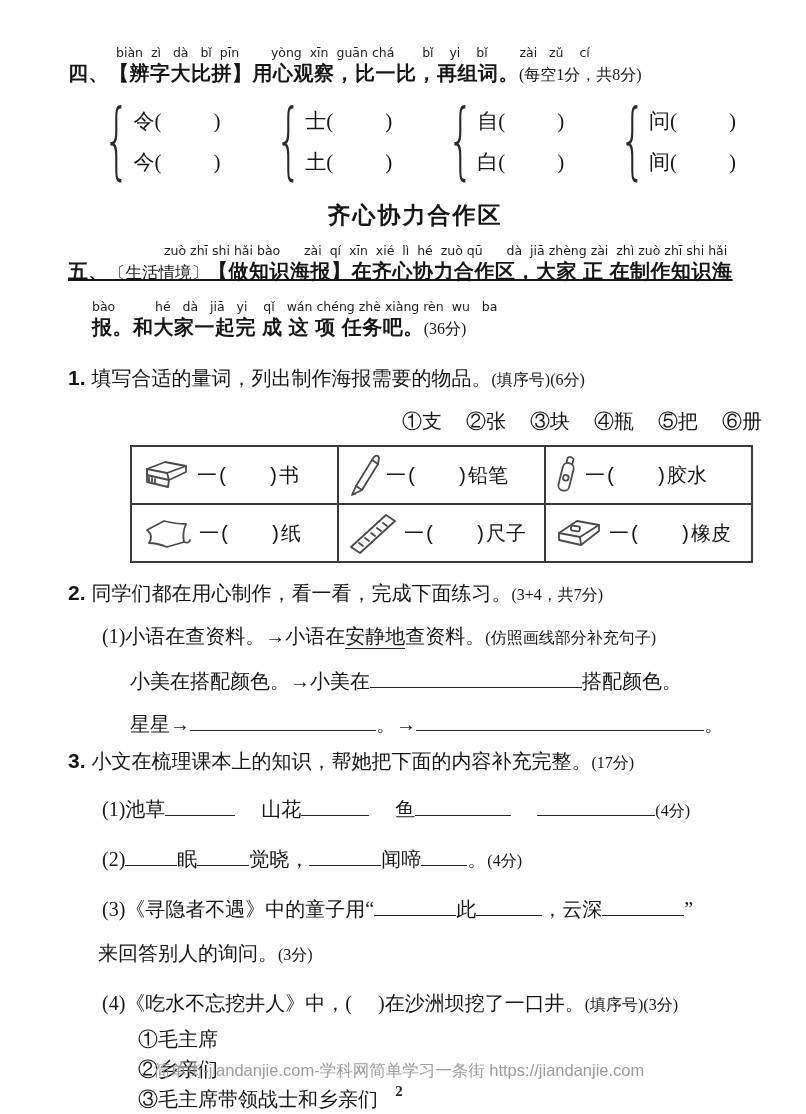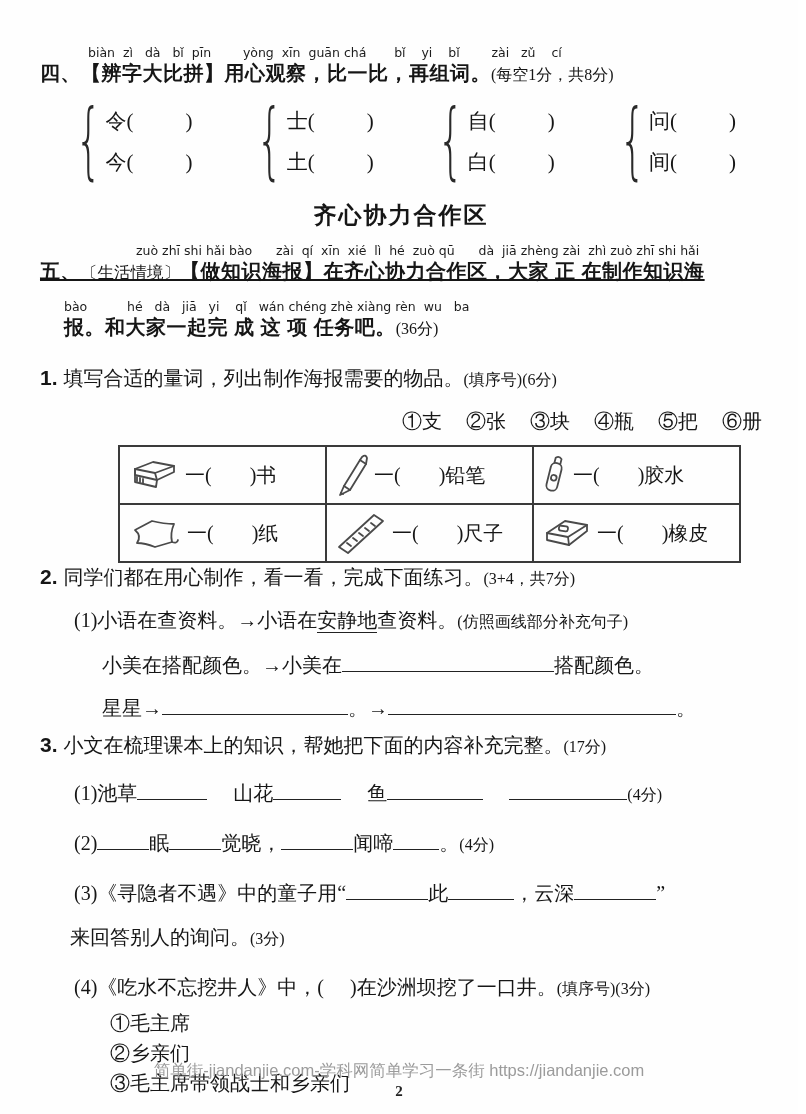--- a/index.html
+++ b/index.html
@@ -1,18 +1,18 @@
 <!DOCTYPE html>
 <html><head>
 <meta charset="utf-8">
 <style>
   * { margin:0; padding:0; box-sizing:border-box; }
   html,body { background:#ffffff; }
   .page { position:relative; width:798px; height:1114px; background:#fefefe;
-          font-family:"Liberation Serif","DejaVu Serif",serif; color:#161616; overflow:hidden; }
+          font-family:"Liberation Serif","DejaVu Serif",serif; color:#161616; overflow:hidden;padding-left:28px; }
   .content { padding:46px 36px 0 40px; }
 
   .pinyin { font-family:"DejaVu Sans","Liberation Sans",sans-serif; font-size:12.5px;
             white-space:pre; color:#1c1c1c; line-height:14px; }
   .line { font-size:20px; white-space:nowrap; line-height:27px; }
   .bold-head { font-family:"Liberation Sans","DejaVu Sans",sans-serif; font-weight:700; letter-spacing:0.5px; }
   .tag { font-size:16.5px; }
   .score { font-size:16px; }
   .qnum { font-family:"Liberation Sans","DejaVu Sans",sans-serif; font-weight:700; font-size:21px; margin-right:6px; }
 
@@ -31,27 +31,27 @@
             font-weight:700; font-size:23px; letter-spacing:2px; line-height:30px; }
 
   .s5p1 { margin-top:14px; margin-left:96px; }
   .s5l1 { line-height:27px;text-decoration:underline; }
   .s5p2 { margin-top:14px; margin-left:24px; }
   .s5l2 { margin-left:24px; }
 
   .q1head { margin-top:22px; }
   .opts { display:flex; justify-content:flex-end; column-gap:24px; font-size:20px; margin-top:14px; line-height:28px; }
 
-  table.items { border-collapse:collapse; margin:10px 0 0 78px; }
+  table.items { border-collapse:collapse; margin:10px 0 0 62px;font-family:Liberation Mono, monospace; }
   table.items td { width:207px; height:58px; border:2px solid #3a3a3a; font-size:20px; padding:0 2px 0 8px; }
   .cell { display:flex; align-items:center; }
   .icon { display:inline-flex; margin-right:5px; flex:0 0 auto; }
   .icon svg { stroke:#4a4a4a; fill:none; stroke-width:1.8; stroke-linecap:round; stroke-linejoin:round; }
 
-  .q2head { }
+  .q2head { margin-top:16px; }
   .sub { margin-top:13px; margin-left:34px; line-height:30px; }
   .sub2 { margin-top:13px; margin-left:62px; line-height:30px; }
   .u { border-bottom:1.6px solid #222; padding-bottom:1px; }
   .bl { display:inline-block; border-bottom:1.6px solid #222; height:4px; }
 
   .q3head { margin-top:8px; }
   .q3sub { margin-top:18px; margin-left:34px; line-height:30px; }
   .q3cont { margin-top:14px; margin-left:30px; line-height:30px; }
   .q3opts { display:flex; margin:4px 0 0 70px; column-gap:56px; font-size:20px; line-height:30px;flex-direction:column; }
 

